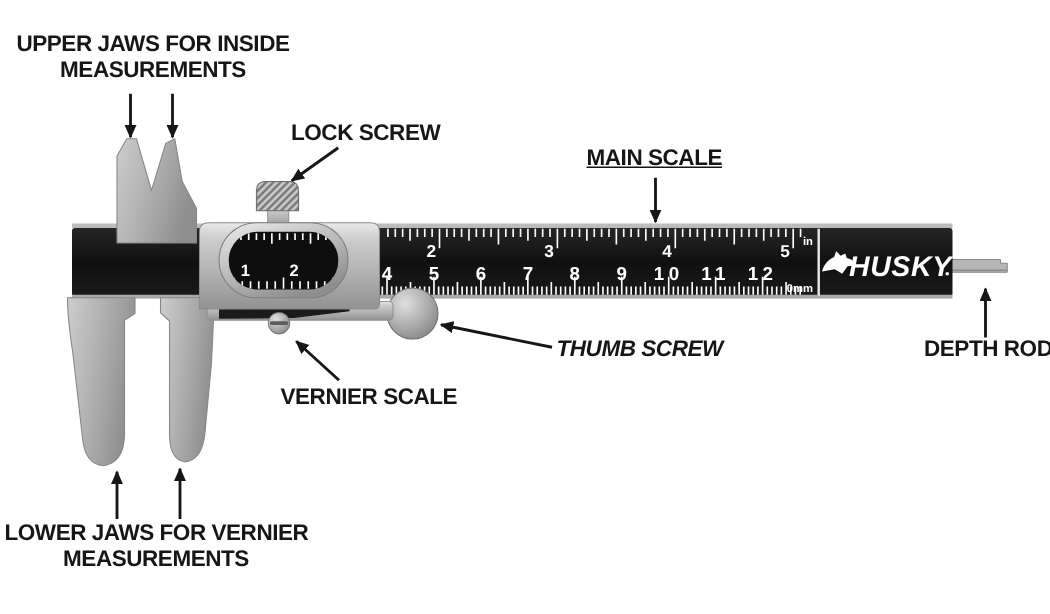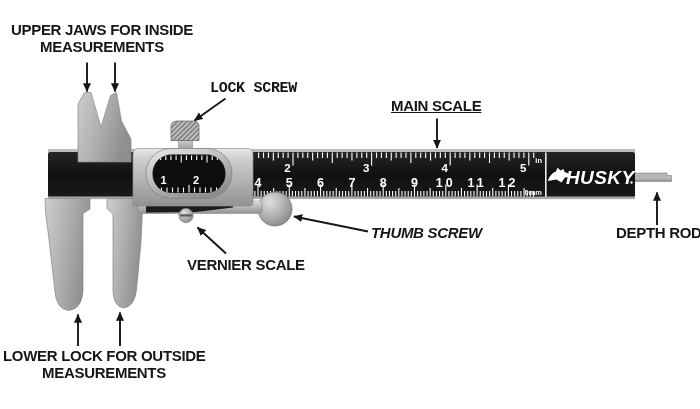--- a/index.html
+++ b/index.html
@@ -317,28 +317,28 @@
       <line x1="78" y1="346" x2="78" y2="314.5" marker-end="url(#ah)"></line>
       <line x1="120" y1="346" x2="120" y2="312.5" marker-end="url(#ah)"></line>
     </g>
   </svg>
 
   <div class="lbl center" style="left:1px;top:21px;width:202px;">
     <span>UPPER JAWS FOR INSIDE</span>
     <span>MEASUREMENTS</span>
   </div>
 
-  <div class="lbl" style="left:210px;top:80px;font-family:Liberation Mono, monospace;">LOCK SCREW</div>
+  <div class="lbl" style="left:194px;top:80px;">LOCK SCREW</div>
 
   <div class="lbl" style="left:391px;top:97px;text-decoration:underline;">MAIN SCALE</div>
 
   <div class="lbl" style="left:371px;top:224px;font-style:italic;">THUMB SCREW</div>
 
   <div class="lbl" style="left:616px;top:224px;">DEPTH ROD</div>
 
   <div class="lbl" style="left:187px;top:256px;text-align:right;">VERNIER SCALE</div>
 
   <div class="lbl center" style="left:3px;top:347px;width:202px;">
-    <span>LOWER LOCK FOR OUTSIDE</span>
+    <span>LOWER JAWS FOR VERNIER</span>
     <span>MEASUREMENTS</span>
   </div>
 
 </div>
 
 </body></html>

